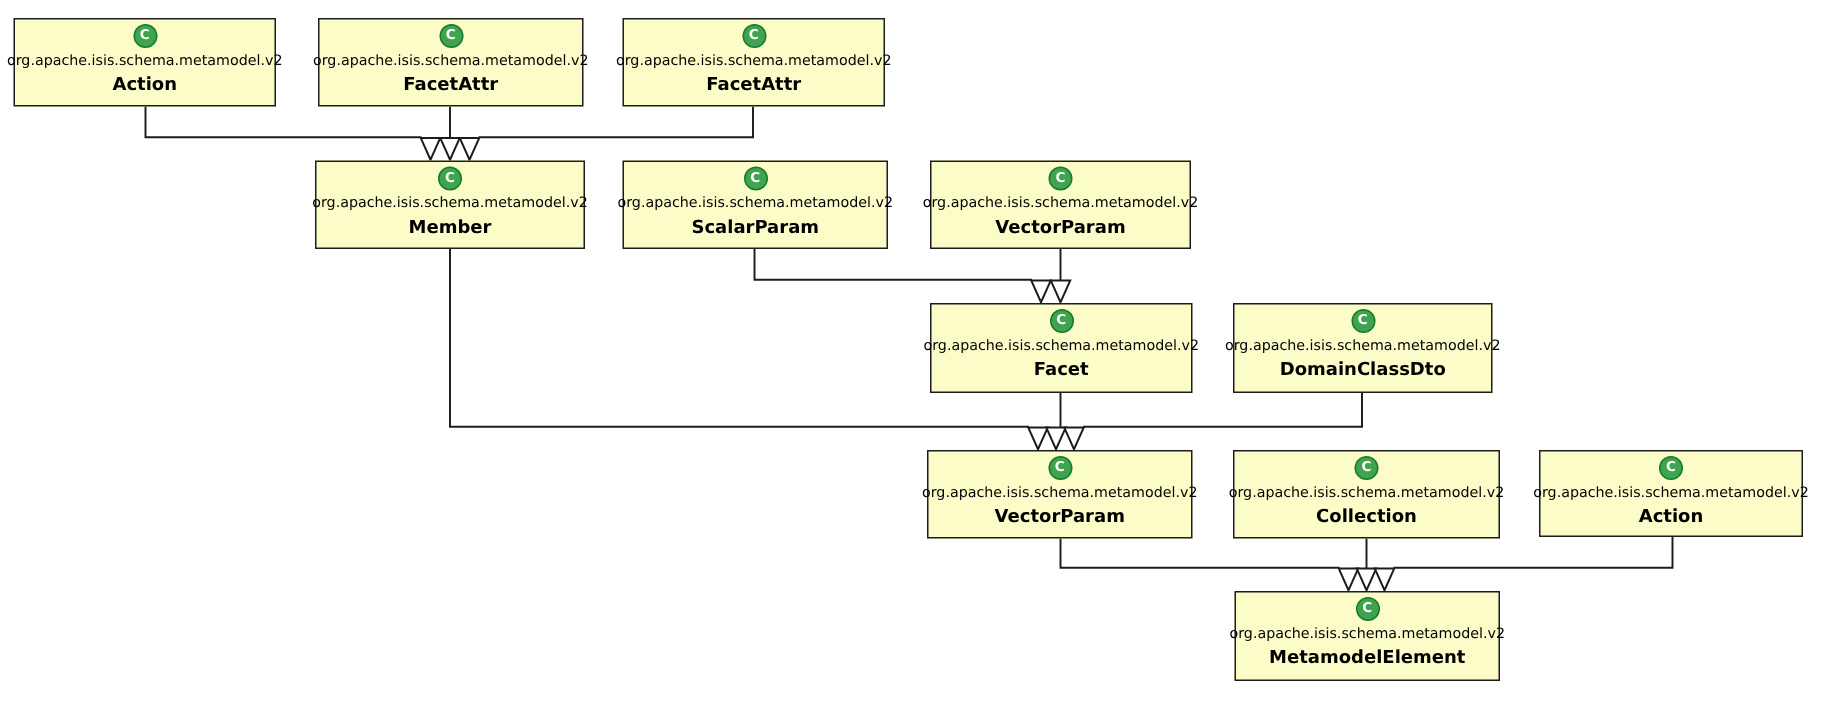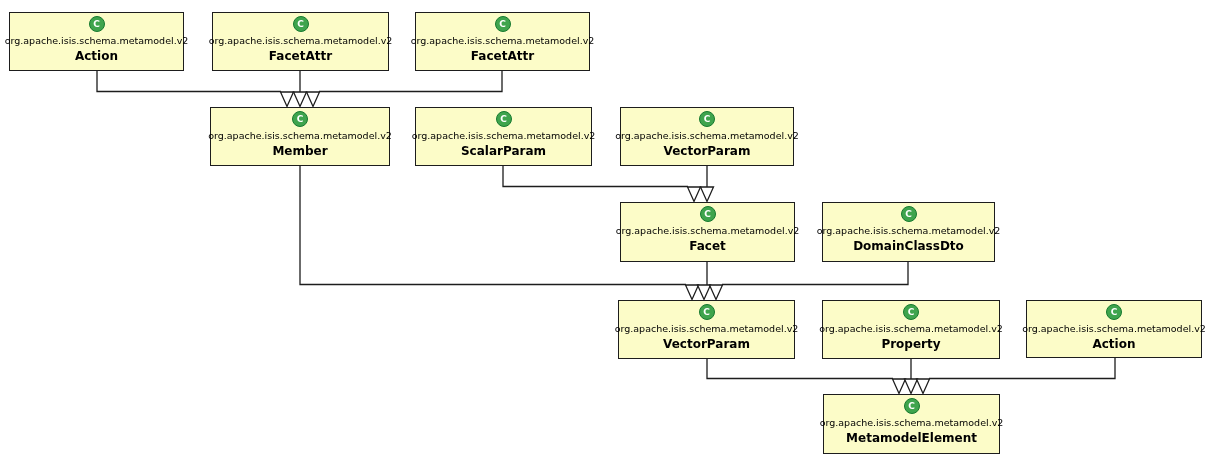--- a/index.html
+++ b/index.html
@@ -146,21 +146,21 @@
   </div>
 
   <div class="node" style="left:618px;top:300px;width:177px;height:59px">
     <div class="spot">C</div>
     <div class="pkg">org.apache.isis.schema.metamodel.v2</div>
     <div class="cls">VectorParam</div>
   </div>
   <div class="node" style="left:822px;top:300px;width:178px;height:59px">
     <div class="spot">C</div>
     <div class="pkg">org.apache.isis.schema.metamodel.v2</div>
-    <div class="cls">Property</div>
+    <div class="cls">Collection</div>
   </div>
   <div class="node" style="left:1026px;top:300px;width:176px;height:58px">
     <div class="spot">C</div>
     <div class="pkg">org.apache.isis.schema.metamodel.v2</div>
     <div class="cls">Action</div>
   </div>
 
   <div class="node" style="left:823px;top:394px;width:177px;height:60px">
     <div class="spot">C</div>
     <div class="pkg">org.apache.isis.schema.metamodel.v2</div>

